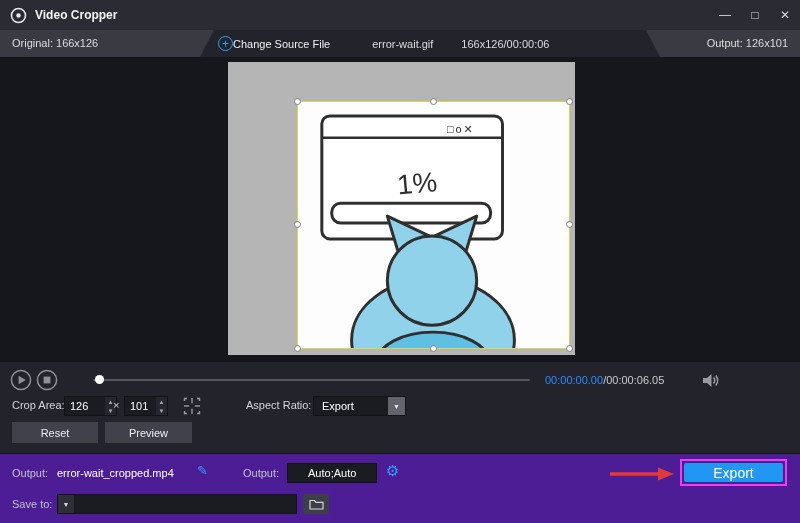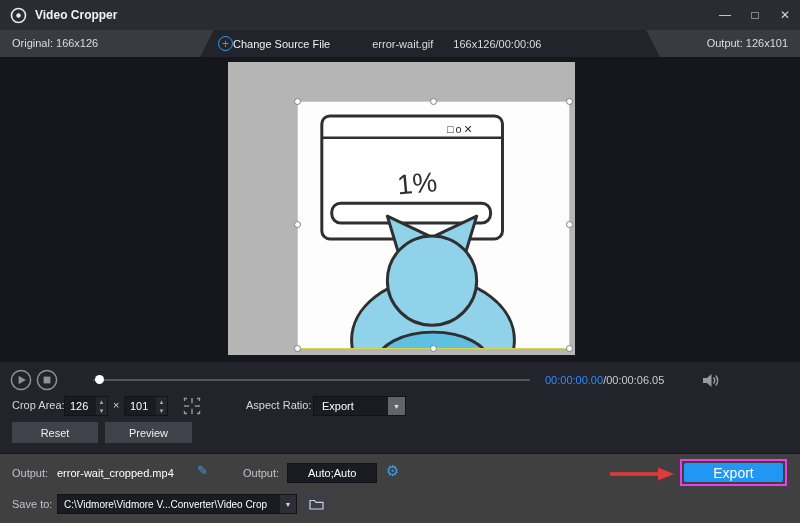--- a/index.html
+++ b/index.html
@@ -16,21 +16,21 @@
   
   .infobar{position:absolute;left:0;top:30px;width:100%;height:27px;background:#3a3a42}
   .orig-label{position:absolute;left:12px;top:7px;color:#dcdce2}
   .out-label{position:absolute;right:12px;top:7px;color:#dcdce2}
   .center-tab{position:absolute;left:200px;top:0;width:460px;height:27px;background:#23232b;
     clip-path:polygon(14px 0,446px 0,460px 27px,0 27px);display:flex;align-items:center}
   .chg-src{display:flex;align-items:center;margin-left:18px;cursor:pointer}
   .plus-icon{width:15px;height:15px;border:1.5px solid #2e9fff;border-radius:50%;color:#2e9fff;display:flex;align-items:center;justify-content:center;font-size:12px;line-height:1}
   .chg-src span.lbl{color:#eef0f4}
   .file-name{margin-left:42px;color:#dcdce2}
-  .file-dims{margin-left:20px;color:#dcdce2}
+  .file-dims{margin-left:28px;color:#dcdce2}
 
   
   .preview{position:absolute;left:0;top:57px;width:800px;height:305px;background:#16161d}
   .frame{position:absolute;left:228px;top:5px;width:347px;height:293px;background:#b5b5b5}
   .crop{position:absolute;left:69px;top:39px;width:273px;height:248px;background:#fdfdfd;border:1px solid #d8d84a}
   .crop svg.cartoon{position:absolute;left:0;top:0;width:100%;height:100%}
   .handle{position:absolute;width:7px;height:7px;background:#fff;border:1px solid #808080;border-radius:50%}
   .h-nw{left:-4px;top:-4px}.h-n{left:calc(50% - 4px);top:-4px}.h-ne{right:-4px;top:-4px}
   .h-w{left:-4px;top:calc(50% - 4px)}.h-e{right:-4px;top:calc(50% - 4px)}
   .h-sw{left:-4px;bottom:-4px}.h-s{left:calc(50% - 4px);bottom:-4px}.h-se{right:-4px;bottom:-4px}
@@ -57,21 +57,21 @@
   .dd-text{flex:1;padding-left:8px;color:#fff}
   .dd-arrow{width:17px;height:100%;display:flex;align-items:center;justify-content:center;background:#63636c;color:#e2e2e8;font-size:7px}
 
   
   .action-row{position:absolute;left:0;top:422px;width:100%;height:22px}
   .btn{position:absolute;top:0;height:21px;background:#41414b;border-radius:0;display:flex;align-items:center;justify-content:center;color:#edeef2;cursor:pointer}
   .btn-reset{left:12px;width:86px}
   .btn-preview{left:105px;width:87px}
 
   
-  .bottom{position:absolute;left:0;top:453px;width:100%;height:70px;background:#404040;border-top:1px solid #14141a}
+  .bottom{position:absolute;left:0;top:453px;width:100%;height:70px;background:#4c1d95;border-top:1px solid #14141a}
   .b-lab{position:absolute;color:#c2c2c8}
   .b-val{position:absolute;color:#fff}
   .pencil{position:absolute;left:197px;top:9px;color:#2e9fff;font-size:13px;cursor:pointer}
   .fmt-input{position:absolute;left:287px;top:9px;width:90px;height:20px;background:#1b1b22;border:1px solid #121218;display:flex;align-items:center;padding-left:20px;color:#fff;cursor:text}
   .gear{position:absolute;left:386px;top:8px;color:#2e9fff;font-size:15px;cursor:pointer}
   .ann-arrow{position:absolute;left:608px;top:11px}
   .pinkbox{position:absolute;left:680px;top:5px;width:107px;height:27px;border:2px solid #ee3cee}
   .export{position:absolute;left:2px;top:2px;right:2px;bottom:2px;background:#2196f3;border-radius:2px;display:flex;align-items:center;justify-content:center;color:#fff;font-size:14px;cursor:pointer}
   .path-dd{position:absolute;left:57px;top:40px;width:240px;height:20px;background:#1b1b22;border:1px solid #121218;display:flex;align-items:center;cursor:pointer}
   .path-text{flex:1;padding-left:6px;color:#fff;font-size:10px;white-space:nowrap;overflow:hidden}
@@ -165,21 +165,21 @@
       <svg width="20" height="17" viewBox="0 0 20 17">
           <polygon points="2,6 6,6 10.5,2 10.5,15 6,11 2,11" fill="#9a9aa3"></polygon>
           <path d="M12.5 5.5 Q15 8.5 12.5 11.5" stroke="#9a9aa3" stroke-width="1.5" fill="none"></path>
           <path d="M14.8 3.5 Q18.6 8.5 14.8 13.5" stroke="#9a9aa3" stroke-width="1.5" fill="none"></path>
         </svg>
     </span>
   </div>
 
   <div class="crop-row">
     <span class="lab" style="left:12px;top:5px">Crop Area:</span>
-    <div class="num" style="left:64px;width:44px">
+    <div class="num" style="left:64px;width:53px">
       <span class="val">126</span>
       <span class="spin">
         <span>▲</span>
         <span>▼</span>
       </span>
     </div>
     <span class="lab" style="left:113px;top:5px">×</span>
     <div class="num" style="left:124px;width:44px">
       <span class="val">101</span>
       <span class="spin">
@@ -226,21 +226,20 @@
           <line x1="2" y1="9" x2="50" y2="9" stroke="#e23a3a" stroke-width="3.5"></line>
           <polygon points="50,2.5 66,9 50,15.5" fill="#e23a3a"></polygon>
         </svg>
     </span>
     <div class="pinkbox">
       <span class="export">Export</span>
     </div>
 
     <span class="b-lab" style="left:12px;top:44px">Save to:</span>
     <div class="path-dd">
-      <span class="path-text">C:\Vidmore\Vidmore V...Converter\Video Crop</span>
       <span class="path-arrow">▼</span>
     </div>
     <span class="folder-btn">
       <svg viewBox="0 0 15 12" width="15" height="12">
           <path d="M1 2.5 h4.5 l1.5 1.8 h7 v6.7 h-13 z" fill="none" stroke="#d2d3d9" stroke-width="1.2"></path>
         </svg>
     </span>
   </div>
 
 </div>

